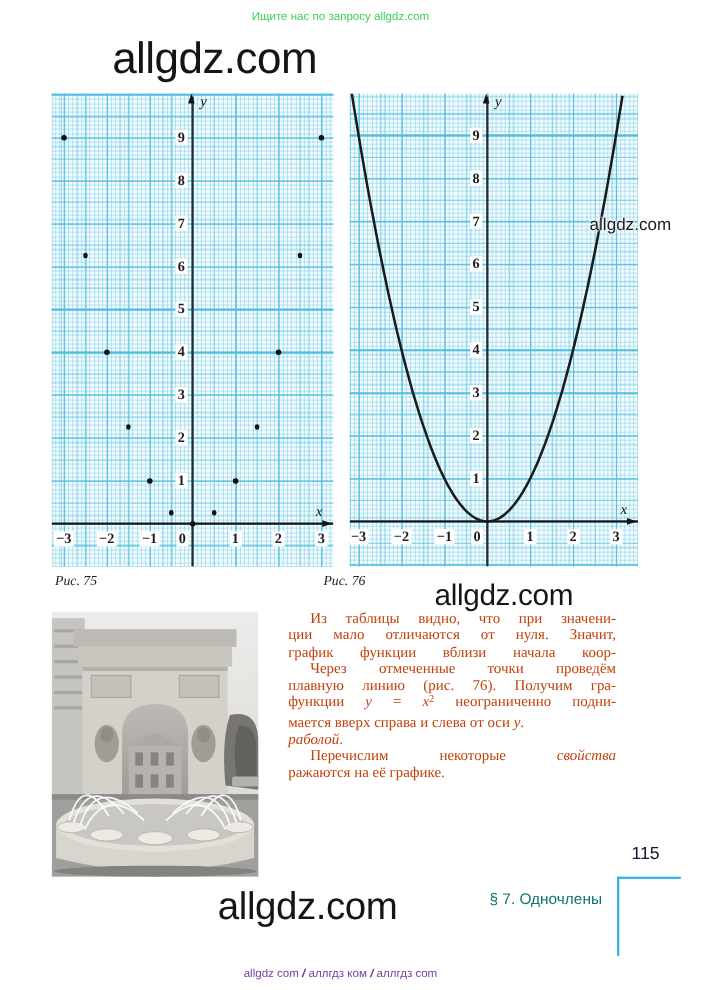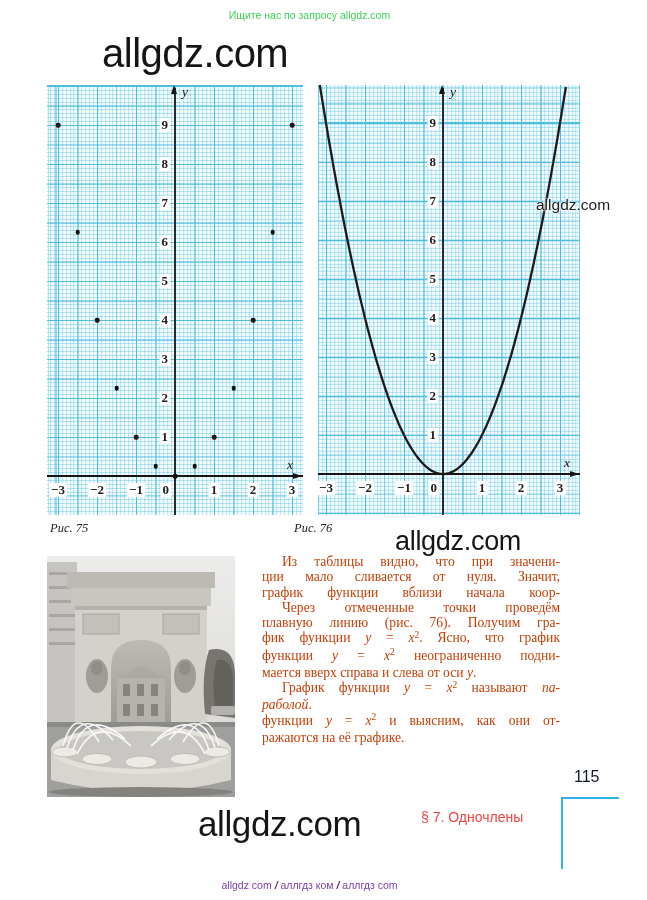--- a/index.html
+++ b/index.html
@@ -56,22 +56,22 @@
   
   .article{position:absolute;left:262px;top:554px;width:298px;
            font-size:13.6px;line-height:15.25px;color:#c2410c;}
   .tline{text-align:justify;text-align-last:justify;white-space:normal;}
   .tline.tlast{text-align-last:left;}
   .tline.tindent{text-indent:20px;}
   .it{font-style:italic;}
   .sup{font-size:70%;position:relative;top:-.45em;}
 
   
-  .section-head{position:absolute;left:421px;top:809px;
-                font:14px "Liberation Sans",sans-serif;color:#ef4444;white-space:nowrap;}
+  .section-head{position:absolute;left:445px;top:809px;
+                font:14px "Liberation Sans",sans-serif;color:#0f766e;white-space:nowrap;}
   .page-num{position:absolute;left:574px;top:768px;
             font:16px "Liberation Sans",sans-serif;color:#0f172a;}
   .bracket{position:absolute;left:561px;top:797px;width:86px;height:72px;
            border-top:2.5px solid #2db4e2;border-left:2.5px solid #2db4e2;box-sizing:border-box;}
   .footer-links{position:absolute;left:50%;transform:translateX(-50%);top:879px;
                 font:10.5px "Liberation Sans",sans-serif;color:#7b3fa3;white-space:nowrap;}
   .footer-links .slash{font-weight:bold;font-style:italic;color:#5a2d86;}
 </style>
 </head>
 <body>
@@ -220,30 +220,28 @@
           <path d="M168,192 Q154,148 122,184"></path>
           <path d="M162,194 Q148,150 110,183"></path>
         <path d="M158,198 Q138,158 104,190"></path>
       </g>
       <ellipse cx="94" cy="236" rx="92" ry="5" fill="#84827e"></ellipse>
     </g>
   </svg>
 
   <div class="article">
       <div class="tline tindent"><span>Из таблицы видно, что при значени-</span></div>
-      <div class="tline"><span>ции мало сливается от нуля. Значит,</span></div>
+      <div class="tline"><span>ции мало отличаются от нуля. Значит,</span></div>
       <div class="tline"><span>график функции вблизи начала коор-</span></div>
       <div class="tline tindent"><span>Через отмеченные точки проведём</span></div>
       <div class="tline"><span>плавную линию (рис. 76). Получим гра-</span></div>
-      <div class="tline"><span>фик функции </span><span class="it">y</span><span> = </span><span class="it">x</span><span class="sup">2</span><span>. Ясно, что график</span></div>
       <div class="tline"><span>функции </span><span class="it">y</span><span> = </span><span class="it">x</span><span class="sup">2</span><span> неограниченно подни-</span></div>
       <div class="tline tlast"><span>мается вверх справа и слева от оси </span><span class="it">y</span><span>.</span></div>
-      <div class="tline tindent"><span>График функции </span><span class="it">y</span><span> = </span><span class="it">x</span><span class="sup">2</span><span> называют </span><span class="it">па-</span></div>
       <div class="tline tlast"><span class="it">раболой</span><span>.</span></div>
-      <div class="tline"><span>функции </span><span class="it">y</span><span> = </span><span class="it">x</span><span class="sup">2</span><span> и выясним, как они от-</span></div>
+      <div class="tline tindent"><span>Перечислим некоторые </span><span class="it">свойства</span></div>
       <div class="tline tlast"><span>ражаются на её графике.</span></div>
     </div>
 
   <div class="wm wm-bottom">allgdz.com</div>
   <div class="section-head">§ 7. Одночлены</div>
   <div class="bracket"></div>
   <div class="page-num">115</div>
   <div class="footer-links"><span>allgdz com</span><span class="slash"> / </span><span>аллгдз ком</span><span class="slash"> / </span><span>аллгдз com</span></div>
 
 </div>

